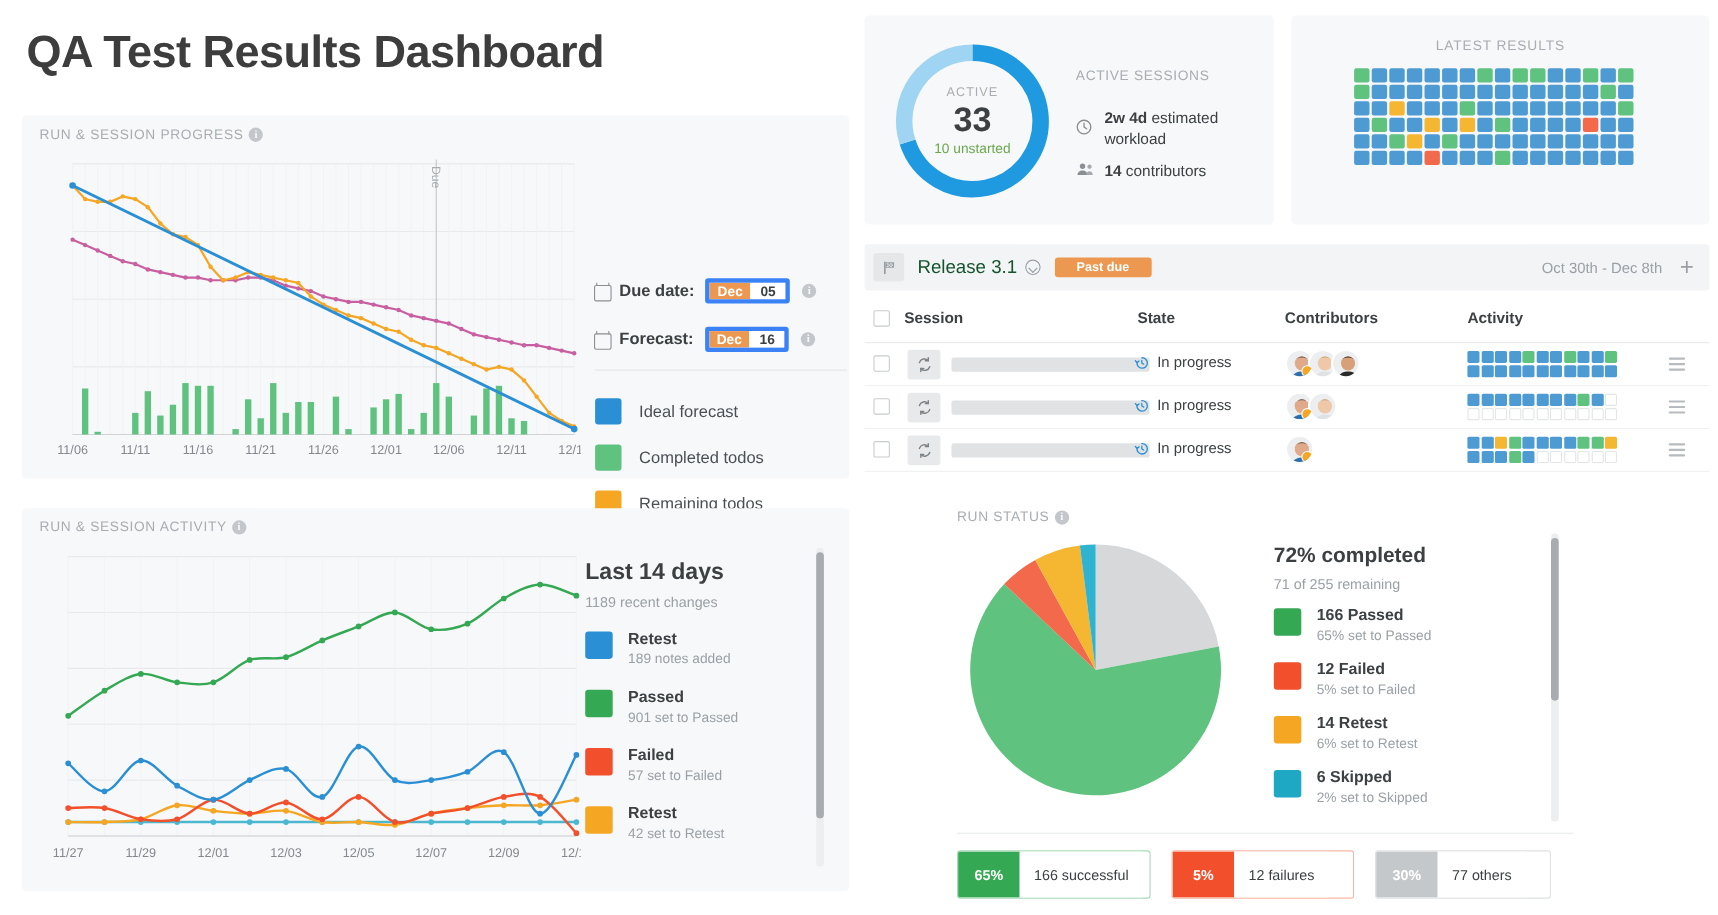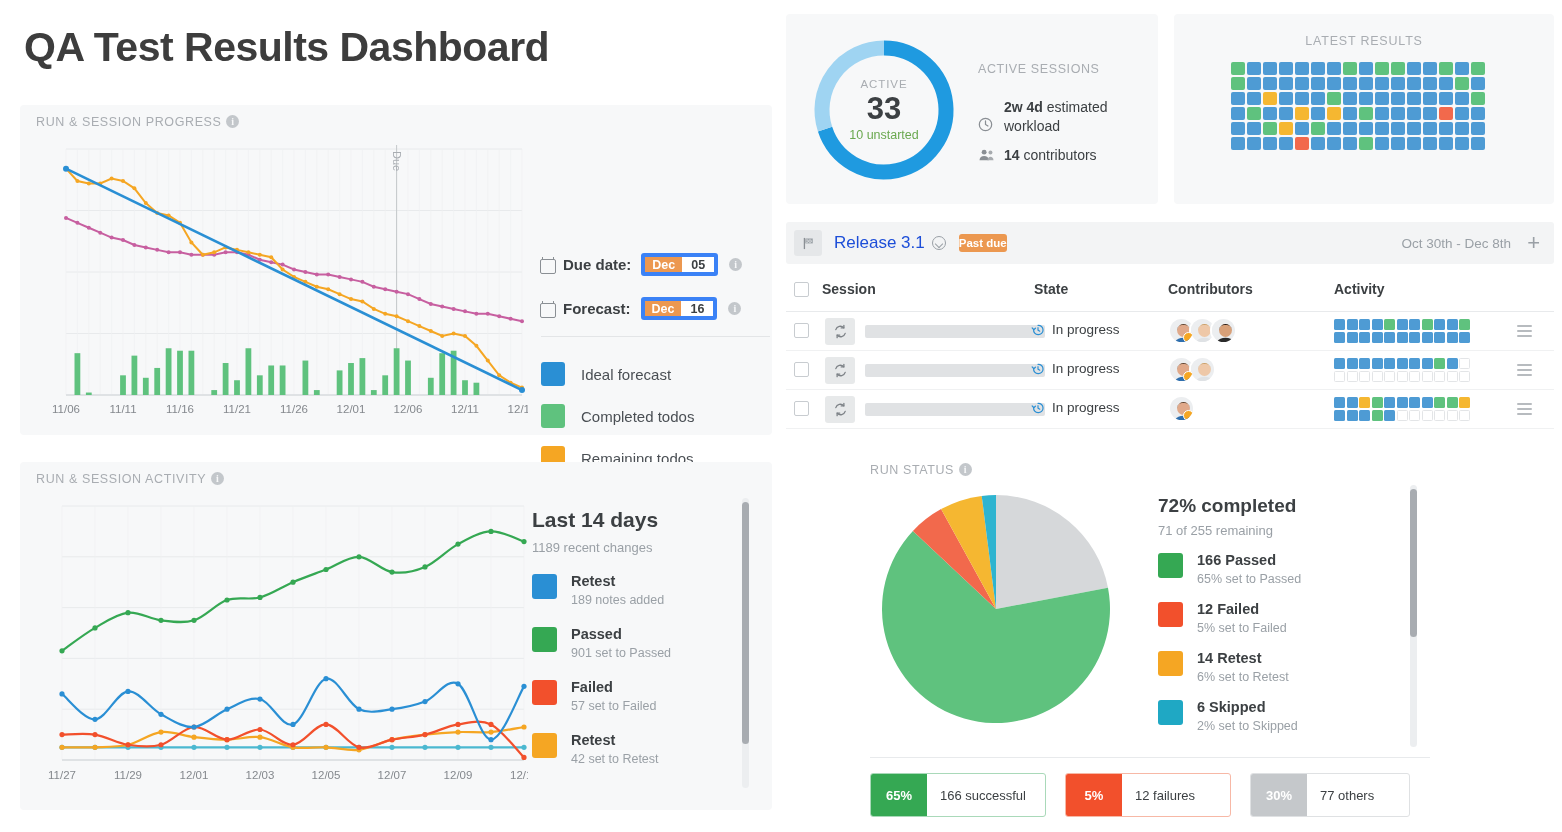--- a/index.html
+++ b/index.html
@@ -105,21 +105,21 @@
     display: flex; flex-direction: column; align-items: center; justify-content: center;
   }
   .donut-cap { font-size: 11.5px; color: #a9adb2; letter-spacing: 0.9px; }
   .donut-num { font-size: 31px; font-weight: bold; color: #3c4043; line-height: 36px; margin-top: 1px; }
   .donut-sub { font-size: 12.5px; color: #6aa84f; margin-top: 1px; }
 
   .sess-title {
     position: absolute; left: 192px; top: 48px;
     font-size: 12.5px; letter-spacing: 0.6px; color: #a9adb2;
   }
-  .sess-item { position: absolute; display: flex; align-items: flex-end; }
+  .sess-item { position: absolute; display: flex; align-items: center; }
   .sess-ico { width: 17px; flex: none; margin-top: 1px; }
   .sess-text { margin-left: 9px; font-size: 14px; color: #3c4043; line-height: 19px; max-width: 140px; }
   .sess-text b { font-weight: bold; }
 
   .latest-title {
     position: absolute; left: 0; right: 0; top: 20px; text-align: center;
     font-size: 12.5px; letter-spacing: 0.8px; color: #a9adb2;
   }
   .heat-grid { position: absolute; left: 57px; top: 48px; display: grid; gap: 2px; }
   .heat-cell { width: 14px; height: 13px; border-radius: 2px; }
@@ -132,33 +132,33 @@
 
   
   #release-bar {
     position: absolute; left: 6px; top: 222px; width: 768px; height: 42px;
     background: #f3f4f5; border-radius: 3px; display: flex; align-items: center;
   }
   .flag-box {
     width: 28px; height: 26px; background: #e5e7e9; border-radius: 3px;
     margin-left: 8px; display: flex; align-items: center; justify-content: center; flex: none;
   }
-  .rel-name { margin-left: 12px; font-size: 17px; color: #1d4ed8; }
+  .rel-name { margin-left: 12px; font-size: 17px; color: #14532d; }
   .chev {
     margin-left: 7px; width: 14px; height: 14px; border-radius: 50%;
     border: 1.3px solid #9aa0a6; position: relative; flex: none;
   }
   .chev:after {
     content: ""; position: absolute; left: 3.6px; top: 3.5px;
     width: 5px; height: 5px; border-right: 1.4px solid #9aa0a6;
     border-bottom: 1.4px solid #9aa0a6; transform: rotate(45deg);
   }
   .badge-pastdue {
     margin-left: 13px; background: #ec9850; color: #fff; font-size: 11.5px;
-    font-weight: bold; padding: 3px 0; border-radius: 3px;
+    font-weight: bold; padding: 3px 20px; border-radius: 3px;
   }
   .rel-dates { margin-left: auto; font-size: 13.5px; color: #9aa0a6; }
   .plus-btn { margin: 0 14px 0 16px; font-size: 22px; color: #9aa0a6; line-height: 1; }
 
   
   #tbl { position: absolute; left: 6px; top: 276px; width: 768px; }
   .thead { position: relative; height: 36px; border-bottom: 1px solid #e8eaec; }
   .th { position: absolute; font-size: 14px; font-weight: bold; color: #3c4043; top: 5px; }
   .chk {
     position: absolute; width: 15px; height: 15px; border: 1.3px solid #c8ccd0;

